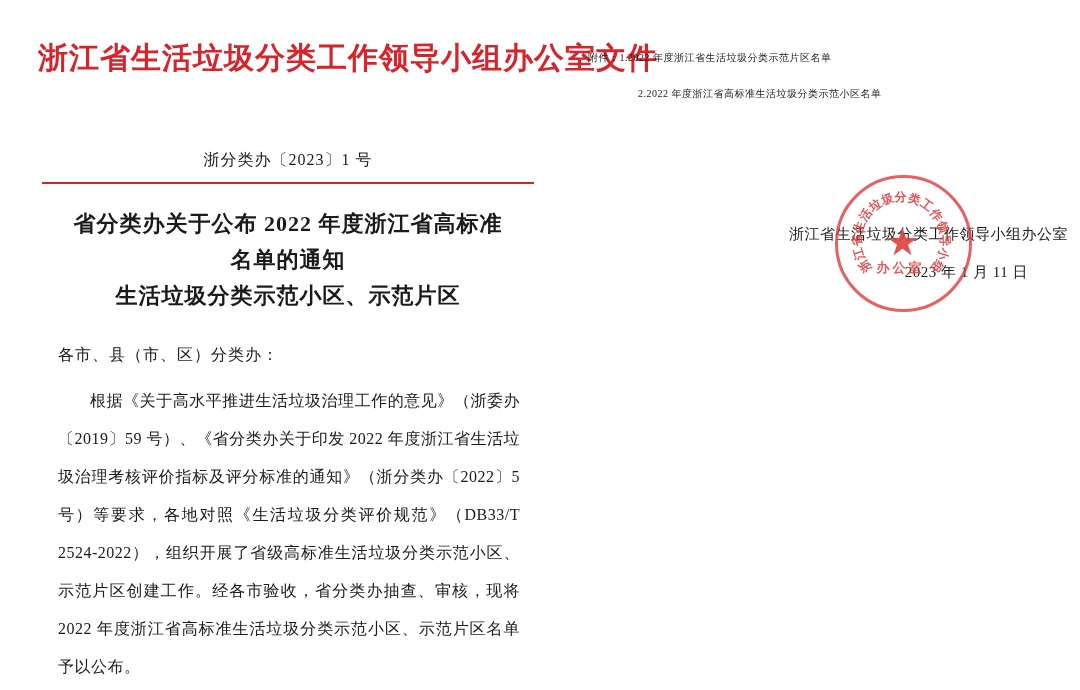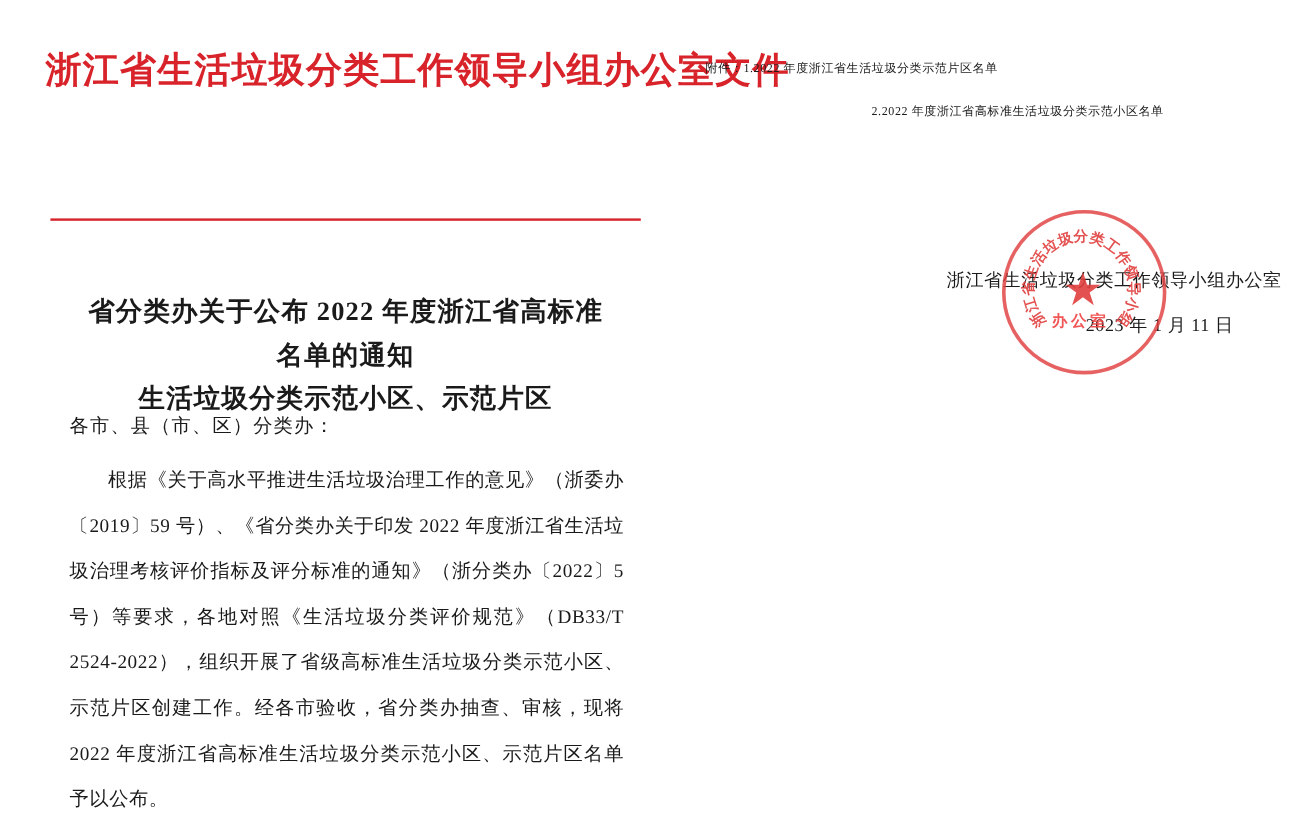--- a/index.html
+++ b/index.html
@@ -67,21 +67,20 @@
   .doc-title {
     position: absolute;
     left: 48px;
     top: 206px;
     width: 480px;
     text-align: center;
     font-size: 22px;
     font-weight: bold;
     line-height: 36px;
     letter-spacing: 1px;
-    margin-top: 36px;
   }
   .doc-title div { white-space: nowrap; }
 
   .salutation {
     position: absolute;
     left: 58px;
     top: 345px;
     font-size: 16px;
     letter-spacing: 1px;
   }
@@ -116,21 +115,20 @@
     top: 40px;
     width: 470px;
     font-size: 10px;
     line-height: 36px;
     letter-spacing: 0.5px;
   }
   .attachment-line-1 { white-space: nowrap; }
   .attachment-line-2 {
     white-space: nowrap;
     padding-left: 50px;
-    text-align: center;
   }
 
   .signature-block {
     position: absolute;
     left: 28px;
     top: 215px;
     width: 480px;
     text-align: right;
     font-size: 15px;
     line-height: 38px;
@@ -203,20 +201,21 @@
 </style>
 </head>
 <body>
 
 <div class="page">
 
   <div class="left-col">
 
     <div class="doc-header">浙江省生活垃圾分类工作领导小组办公室文件</div>
 
+    <div class="doc-number">浙分类办〔2023〕1 号</div>
 
     <div class="red-rule"></div>
 
     <div class="doc-title">
       <div>省分类办关于公布 2022 年度浙江省高标准</div>
       <div>名单的通知</div>
       <div>生活垃圾分类示范小区、示范片区</div>
     </div>
 
     <div class="salutation">各市、县（市、区）分类办：</div>

